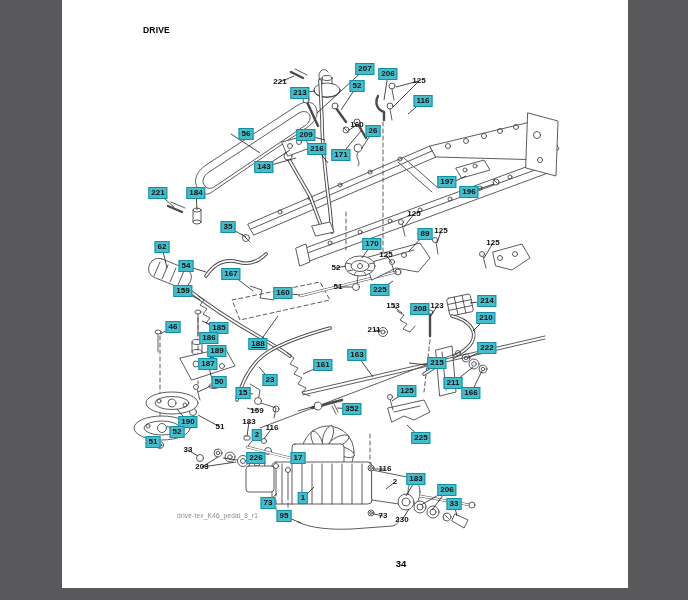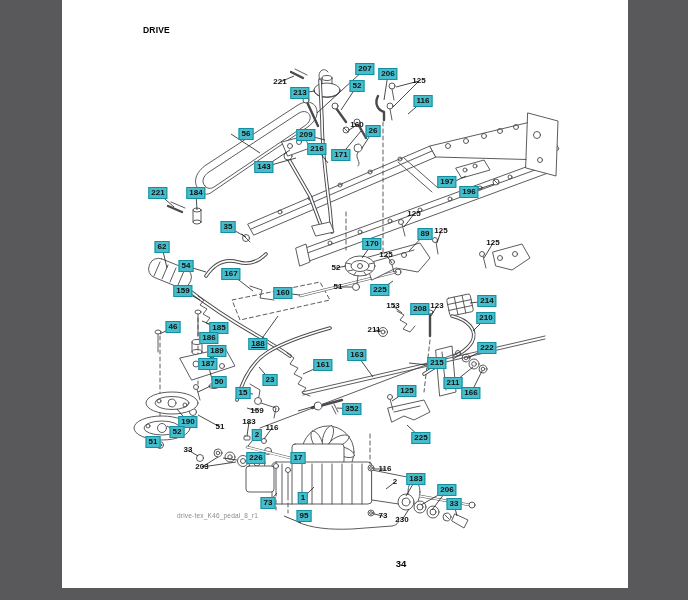--- a/index.html
+++ b/index.html
@@ -435,21 +435,21 @@
     <div class="co b" style="left: 177px; top: 432px;">52</div>
     <div class="co b" style="left: 257px; top: 435px;">2</div>
     <div class="co b" style="left: 421px; top: 438px;">225</div>
     <div class="co b" style="left: 153px; top: 442px;">51</div>
     <div class="co b" style="left: 223px; top: 458px; margin-left: 33px;">226</div>
     <div class="co b" style="left: 416px; top: 479px;">183</div>
     <div class="co b" style="left: 447px; top: 490px;">206</div>
     <div class="co b" style="left: 303px; top: 498px;">1</div>
     <div class="co b" style="left: 268px; top: 503px;">73</div>
     <div class="co b" style="left: 454px; top: 504px;">33</div>
-    <div class="co b" style="left: 284px; top: 516px; margin-left: 20px;">95</div>
+    <div class="co b" style="left: 284px; top: 516px;">95</div>
     <div class="co" style="left: 280px; top: 82px;">221</div>
     <div class="co" style="left: 419px; top: 81px;">125</div>
     <div class="co" style="left: 357px; top: 125px;">160</div>
     <div class="co" style="left: 414px; top: 214px;">125</div>
     <div class="co" style="left: 441px; top: 231px;">125</div>
     <div class="co" style="left: 493px; top: 243px;">125</div>
     <div class="co" style="left: 386px; top: 255px;">125</div>
     <div class="co" style="left: 336px; top: 268px;">52</div>
     <div class="co" style="left: 338px; top: 287px;">51</div>
     <div class="co" style="left: 393px; top: 306px;">153</div>

